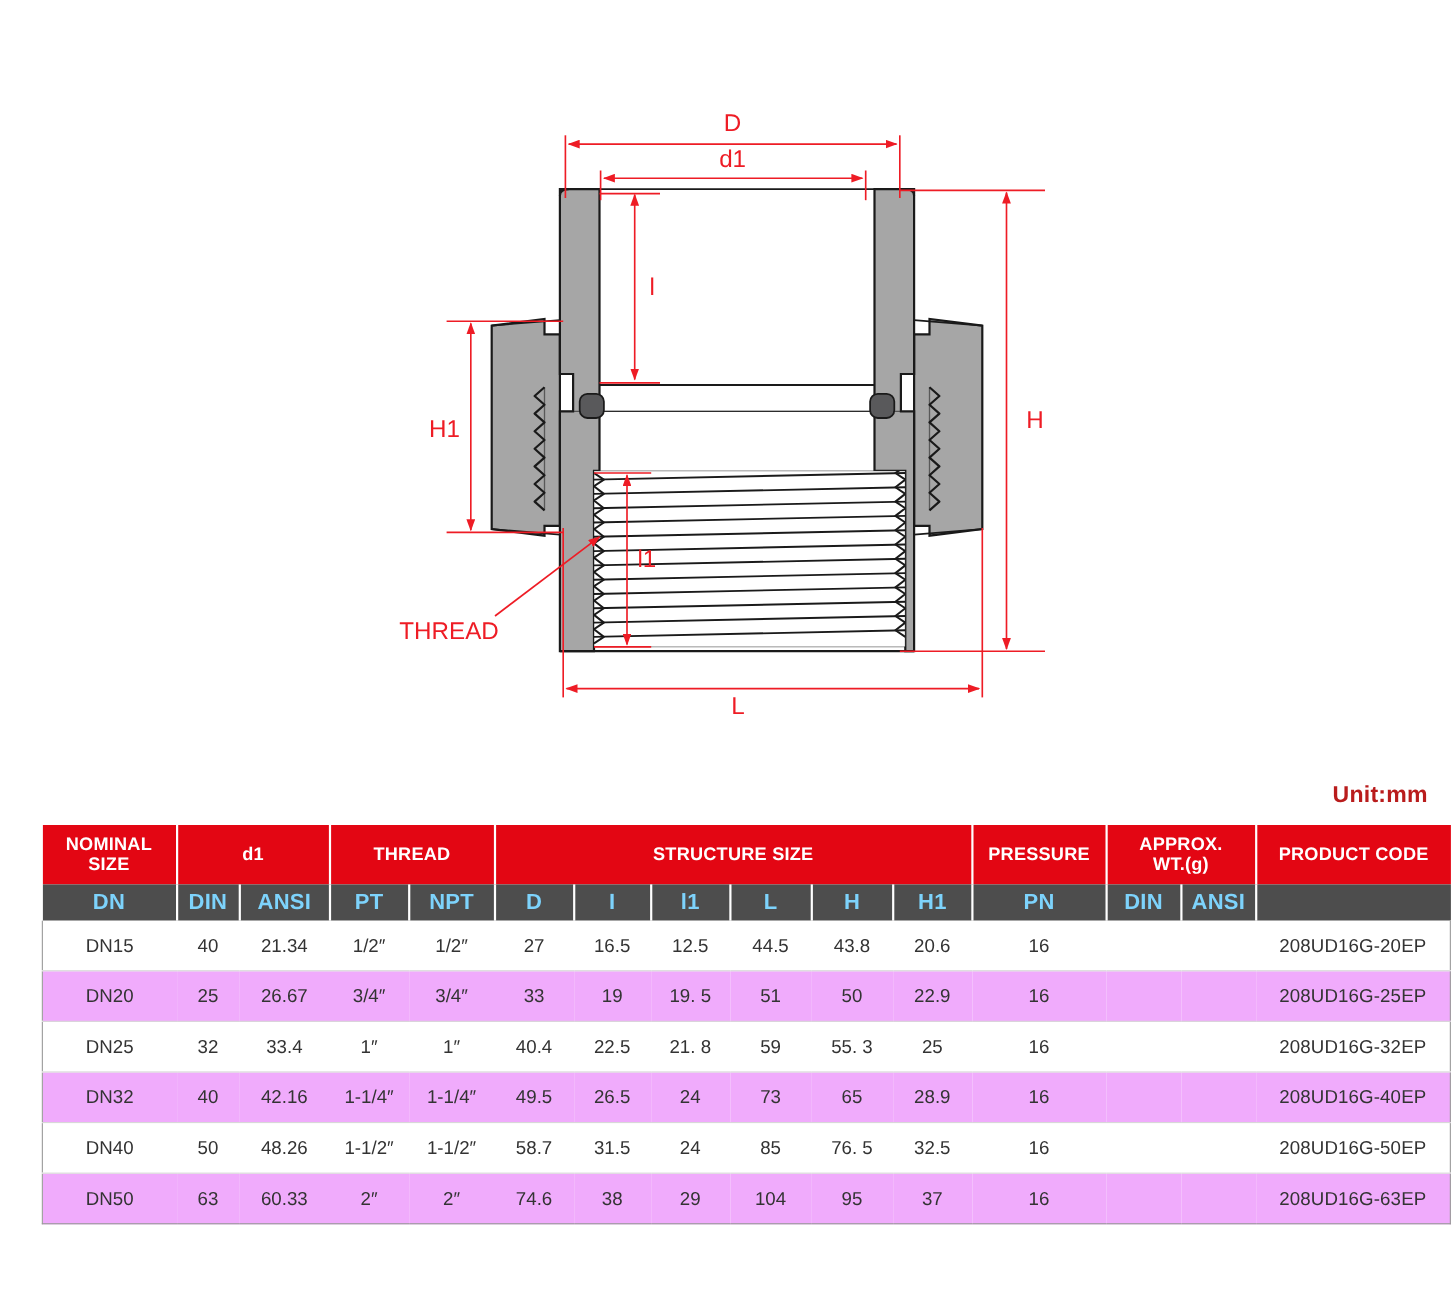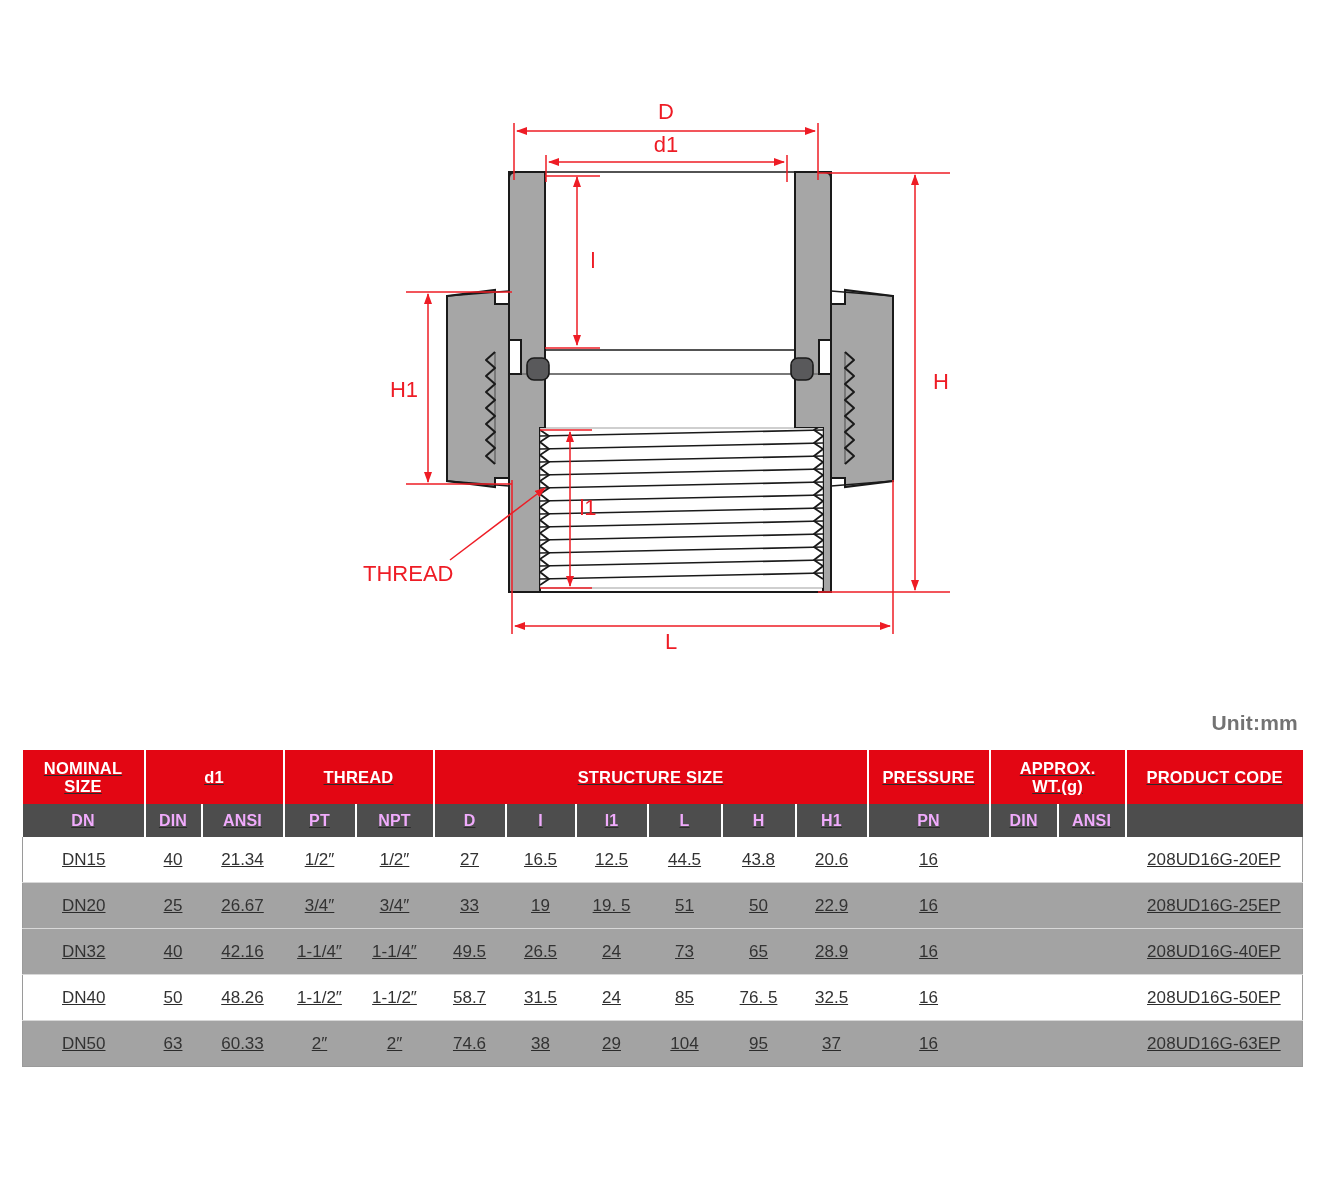--- a/index.html
+++ b/index.html
@@ -29,31 +29,30 @@
     display: block;
   }
 
   
   #unit-label {
     position: absolute;
     right: 22px;
     top: 711px;
     font-size: 21px;
     font-weight: bold;
-    color: #737373;
+    color: #b91c1c;
     letter-spacing: 0.2px;
   }
 
   
   #spec-table-wrap {
     position: absolute;
-    left: 22px;
+    left: 38px;
     top: 750px;
     width: 1280px;
-    text-decoration: underline;
   }
   table.spec {
     border-collapse: collapse;
     width: 1280px;
     table-layout: fixed;
     font-size: 16.5px;
   }
   table.spec th, table.spec td {
     padding: 0;
     margin: 0;
@@ -69,39 +68,39 @@
     height: 54px;
     line-height: 1.12;
     border-right: 2px solid #ffffff;
     letter-spacing: 0.2px;
   }
   tr.hdr-red th:last-child { border-right: none; }
 
   
   tr.hdr-gray th {
     background: #4d4d4d;
-    color: #f0abfc;
+    color: #7dd3fc;
     font-weight: bold;
-    font-size: 16px;
+    font-size: 20px;
     height: 33px;
     border-right: 2px solid #ffffff;
     letter-spacing: 0.2px;
   }
   tr.hdr-gray th:last-child { border-right: none; }
 
   
   tbody tr td {
     height: 45px;
     color: #333333;
     font-size: 17px;
     border-bottom: 1px solid #d8d8d8;
     background: #ffffff;
   }
   tbody tr.alt td {
-    background: #a3a3a3;
+    background: #f0abfc;
   }
   tbody tr:last-child td { border-bottom: none; }
 
   
   #body-frame {
     border-left: 1px solid #9a9a9a;
     border-right: 1px solid #9a9a9a;
     border-bottom: 1px solid #9a9a9a;
     padding-left: 24px;
   }
@@ -358,20 +357,37 @@
           <td>19</td>
           <td>19. 5</td>
           <td>51</td>
           <td>50</td>
           <td>22.9</td>
           <td>16</td>
           <td></td>
           <td></td>
           <td class="code-cell">208UD16G-25EP</td>
         </tr>
+        <tr>
+          <td>DN25</td>
+          <td>32</td>
+          <td>33.4</td>
+          <td>1″</td>
+          <td>1″</td>
+          <td>40.4</td>
+          <td>22.5</td>
+          <td>21. 8</td>
+          <td>59</td>
+          <td>55. 3</td>
+          <td>25</td>
+          <td>16</td>
+          <td></td>
+          <td></td>
+          <td class="code-cell">208UD16G-32EP</td>
+        </tr>
         <tr class="alt">
           <td>DN32</td>
           <td>40</td>
           <td>42.16</td>
           <td>1-1/4″</td>
           <td>1-1/4″</td>
           <td>49.5</td>
           <td>26.5</td>
           <td>24</td>
           <td>73</td>

